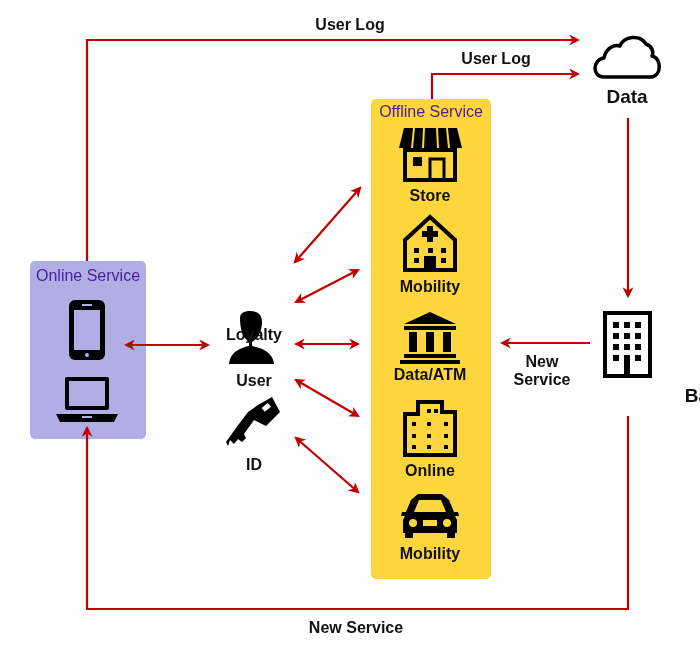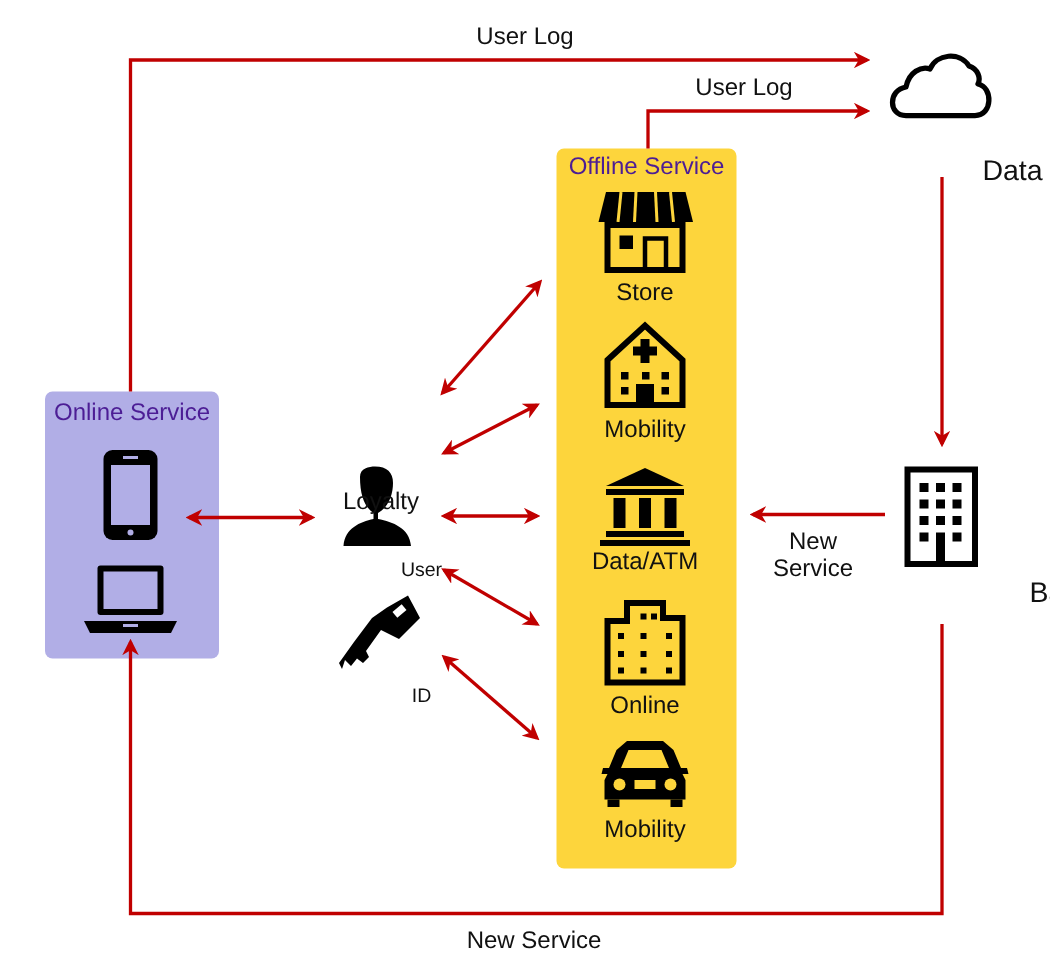--- a/index.html
+++ b/index.html
@@ -1,20 +1,20 @@
 <!DOCTYPE html>
 <html><head>
 <meta charset="utf-8">
 <style>
   html, body { margin:0; padding:0; background:#ffffff; }
   body { width:700px; height:651px; position:relative; overflow:hidden;
          font-family:"Liberation Sans", "DejaVu Sans", sans-serif; color:#111; }
   #diagram { position:absolute; left:0; top:0; width:700px; height:651px; }
-  .lbl { position:absolute; font-size:16px; color:#111; white-space:nowrap; transform:translateX(-50%); }
-  .lbl.small { font-size:13px;margin-left:27px; }
+  .lbl { position:absolute; font-size:16px; color:#111; white-space:nowrap; transform:translateX(-50%);font-weight:bold; }
+  .lbl.small { font-size:16px; }
   .lbl.big { font-size:19px; }
   .panel-title { position:absolute; font-size:16px; color:#4c1d95; white-space:nowrap; transform:translateX(-50%); }
   .ml { text-align:center; line-height:18px; }
 </style>
 </head>
 <body>
 
 <svg id="diagram" viewBox="0 0 700 651" xmlns="http://www.w3.org/2000/svg">
   <defs>
     <marker id="ah" viewBox="0 0 10 10" refX="8" refY="5" markerWidth="5" markerHeight="5" orient="auto-start-reverse">
@@ -142,21 +142,21 @@
         <rect x="635" y="344" width="6" height="6"></rect>
       <rect x="613" y="355" width="6" height="6"></rect>
         <rect x="635" y="355" width="6" height="6"></rect>
       <rect x="624" y="355" width="6" height="21"></rect>
     </g>
   </g>
 </svg>
 
 <div class="lbl" style="left:350px; top:16px;">User Log</div>
 <div class="lbl" style="left:496px; top:50px;">User Log</div>
-<div class="lbl big" style="left:627px; top:104px;margin-left:48px;">Data</div>
+<div class="lbl big" style="left:627px; top:86px;">Data</div>
 
 <div class="panel-title" style="left:431px; top:103px;">Offline Service</div>
 <div class="lbl" style="left:430px; top:187px;">Store</div>
 <div class="lbl" style="left:430px; top:278px;">Mobility</div>
 <div class="lbl" style="left:430px; top:366px;">Data/ATM</div>
 <div class="lbl" style="left:430px; top:462px;">Online</div>
 <div class="lbl" style="left:430px; top:545px;">Mobility</div>
 
 <div class="panel-title" style="left:88px; top:267px;">Online Service</div>
 

